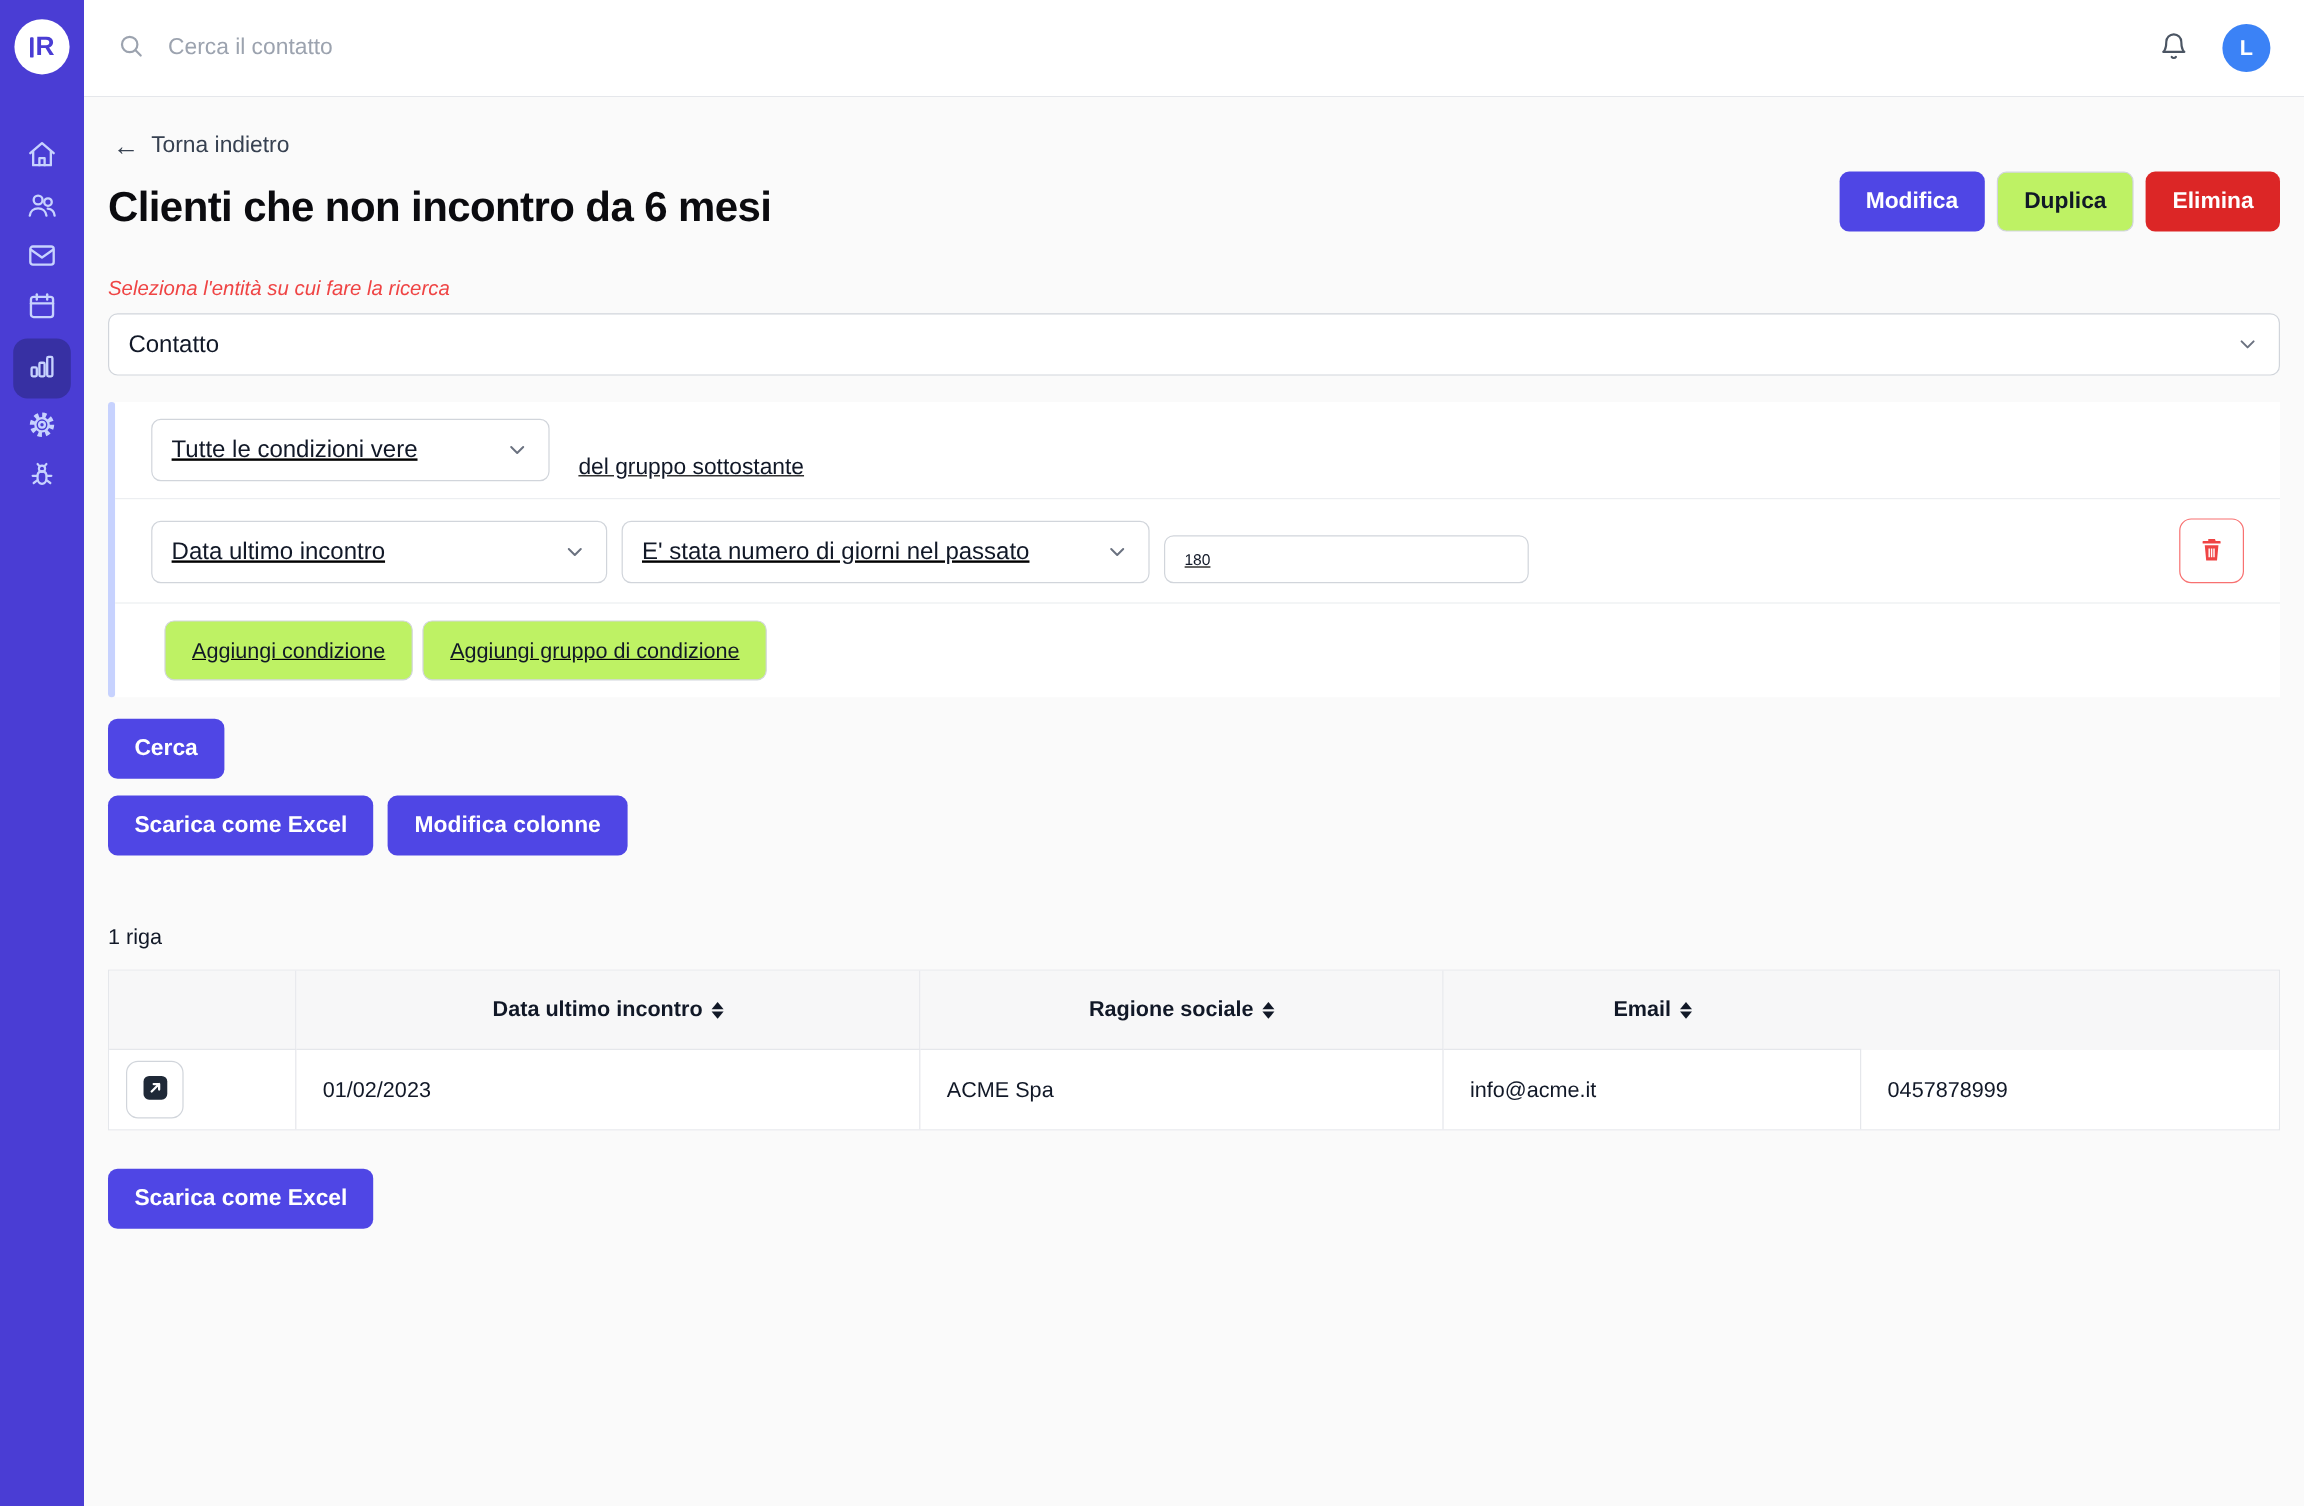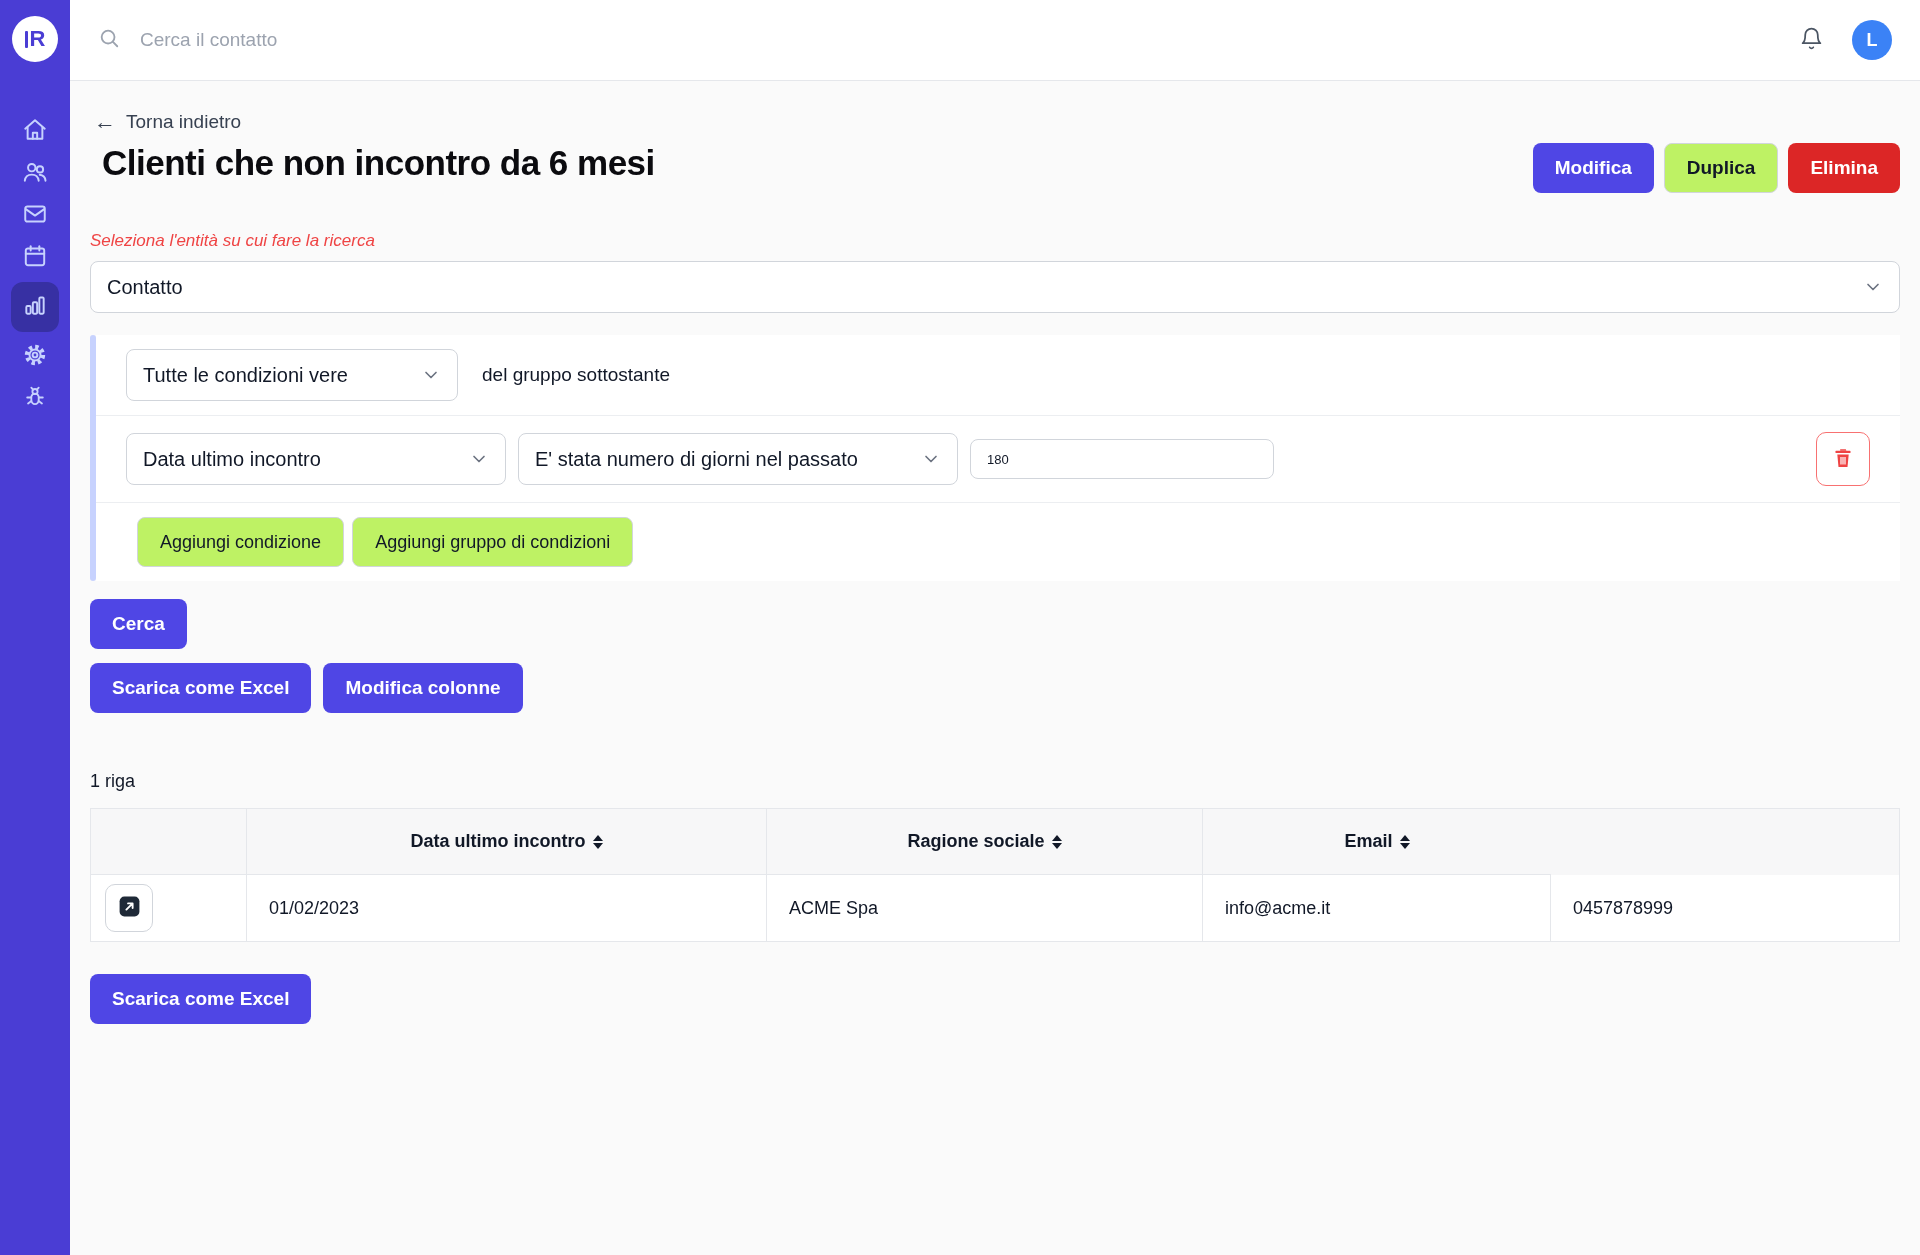--- a/index.html
+++ b/index.html
@@ -54,21 +54,21 @@
   }
 
   
   .main { flex:1; background:#fafafa; padding:30px 20px 0 20px; overflow:hidden; }
   .back {
     display:inline-flex; align-items:center; gap:10px; color:#374151;
     font-size:19px; margin:0 0 10px 4px; cursor:pointer; background:none; border:none;
     font-family:inherit; padding:0;
   }
   .back-arrow { font-size:22px; line-height:1; }
-  .title-row { display:flex; align-items:flex-start; justify-content:space-between;margin-left:12px; }
+  .title-row { display:flex; align-items:flex-end; justify-content:space-between; }
   h1 { font-size:35px; font-weight:800; color:#0b0b0f; margin:0; letter-spacing:-0.5px; }
   .header-buttons { display:flex; gap:10px; }
   .btn {
     height:50px; border-radius:8px; font-size:19px; font-weight:700;
     padding:0 22px; border:none; cursor:pointer; font-family:inherit;
   }
   .btn-primary { background:#4f46e5; color:#fff; }
   .btn-outline { background:#bef264; color:#111827; border:1px solid #d1d5db; font-weight:600; }
   .btn-danger { background:#dc2626; color:#fff; }
 
@@ -79,22 +79,23 @@
     display:flex; align-items:center; justify-content:space-between;
     padding:0 16px; font-size:20px; color:#111827; cursor:pointer; gap:16px;
   }
   .select .chev { width:20px; height:20px; flex-shrink:0; }
 
   
   .group { margin-top:22px; display:flex; }
   .group-accent { width:6px; background:#c7d2fe; border-radius:3px; flex-shrink:0; }
   .group-body { flex:1; background:#fff; min-width:0; }
   .group-row {
-    display:flex; align-items:center; padding:14px 30px;
+    display:flex; align-items:flex-end; padding:14px 30px;
     border-bottom:1px solid #eceef1;
+    text-decoration:underline;
   }
   .group-row:last-child { border-bottom:none;padding-left:41px; }
   .match-select { width:332px; }
   .group-suffix { font-size:19px; color:#111827; margin-left:24px; }
   .cond-row { gap:12px; padding-top:16px; padding-bottom:16px; }
   .field-select { width:380px; }
   .operator-select { width:440px; }
   .value-input {
     width:304px; height:40px; border:1px solid #d1d5db; border-radius:8px;
     font-size:13px; color:#111827; padding:0 16px; font-family:inherit; outline:none;
@@ -326,21 +327,21 @@
                   <line x1="10" y1="11" x2="10" y2="18.4" stroke="#fff" stroke-width="1.2"></line>
                   <line x1="12" y1="11" x2="12" y2="18.4" stroke="#fff" stroke-width="1.2"></line>
                   <line x1="14" y1="11" x2="14" y2="18.4" stroke="#fff" stroke-width="1.2"></line>
                 </svg>
             </span>
           </button>
         </div>
 
         <div class="group-row add-row">
           <button class="btn btn-outline btn-add">Aggiungi condizione</button>
-          <button class="btn btn-outline btn-add">Aggiungi gruppo di condizioni</button>
+          <button class="btn btn-outline btn-add">Aggiungi gruppo di condizione</button>
         </div>
 
       </div>
     </section>
 
     <div class="cerca-row">
       <button class="btn btn-primary">Cerca</button>
     </div>
 
     <div class="actions-row">

